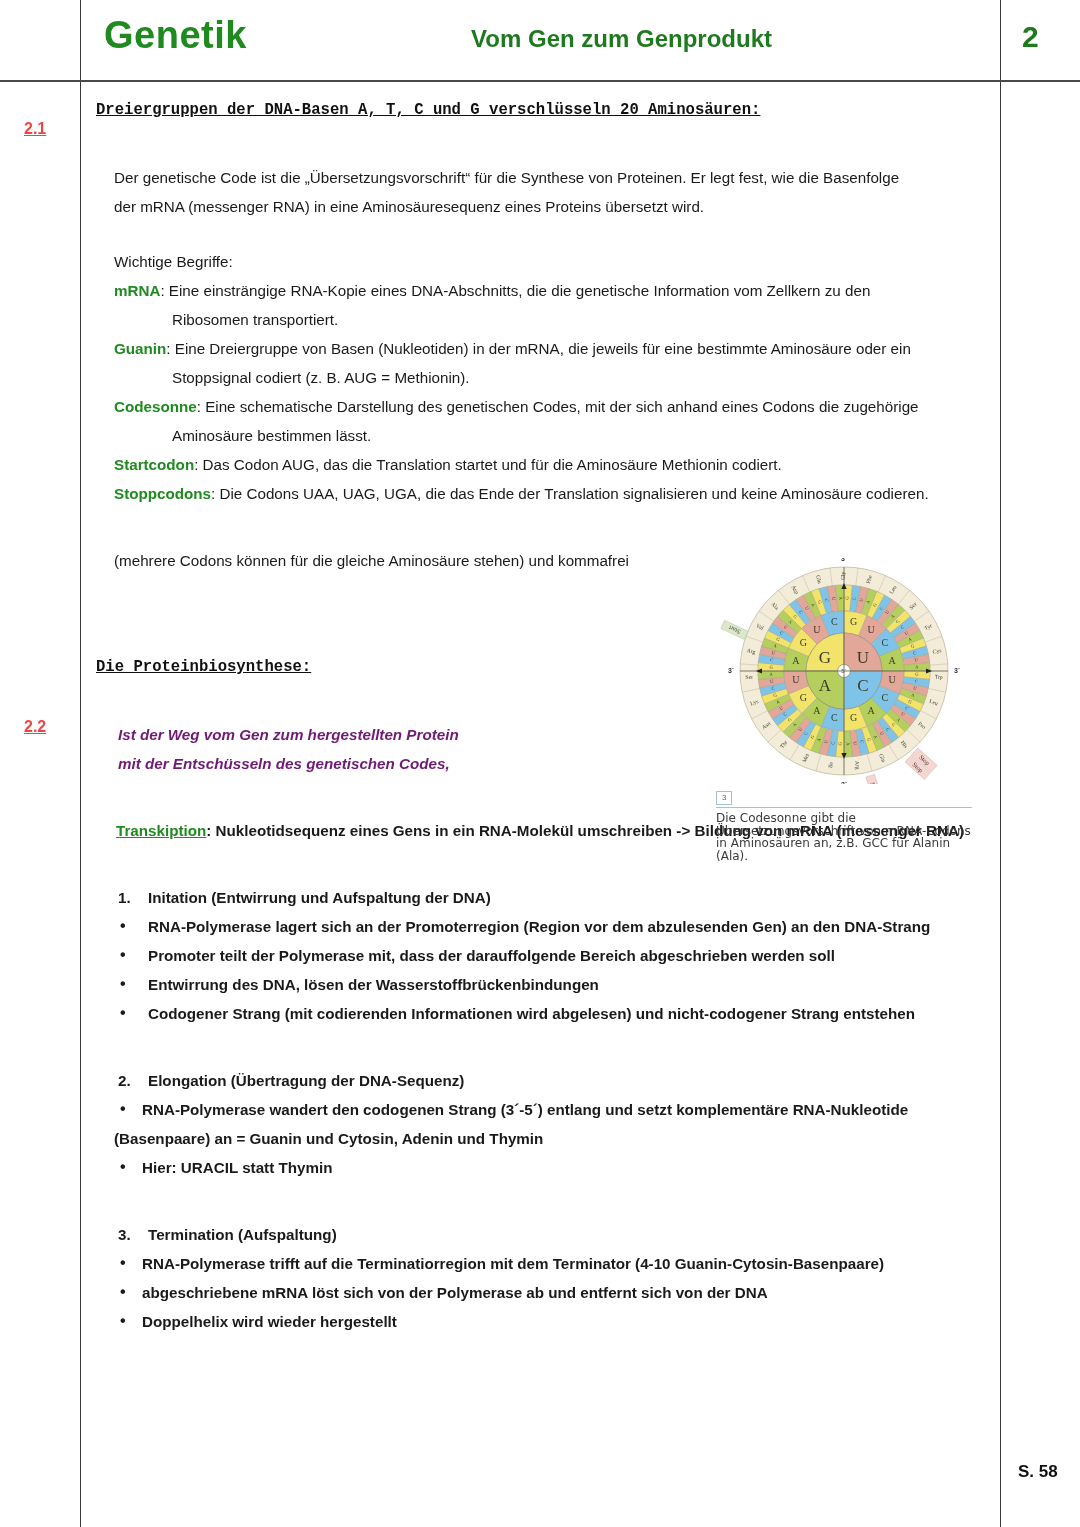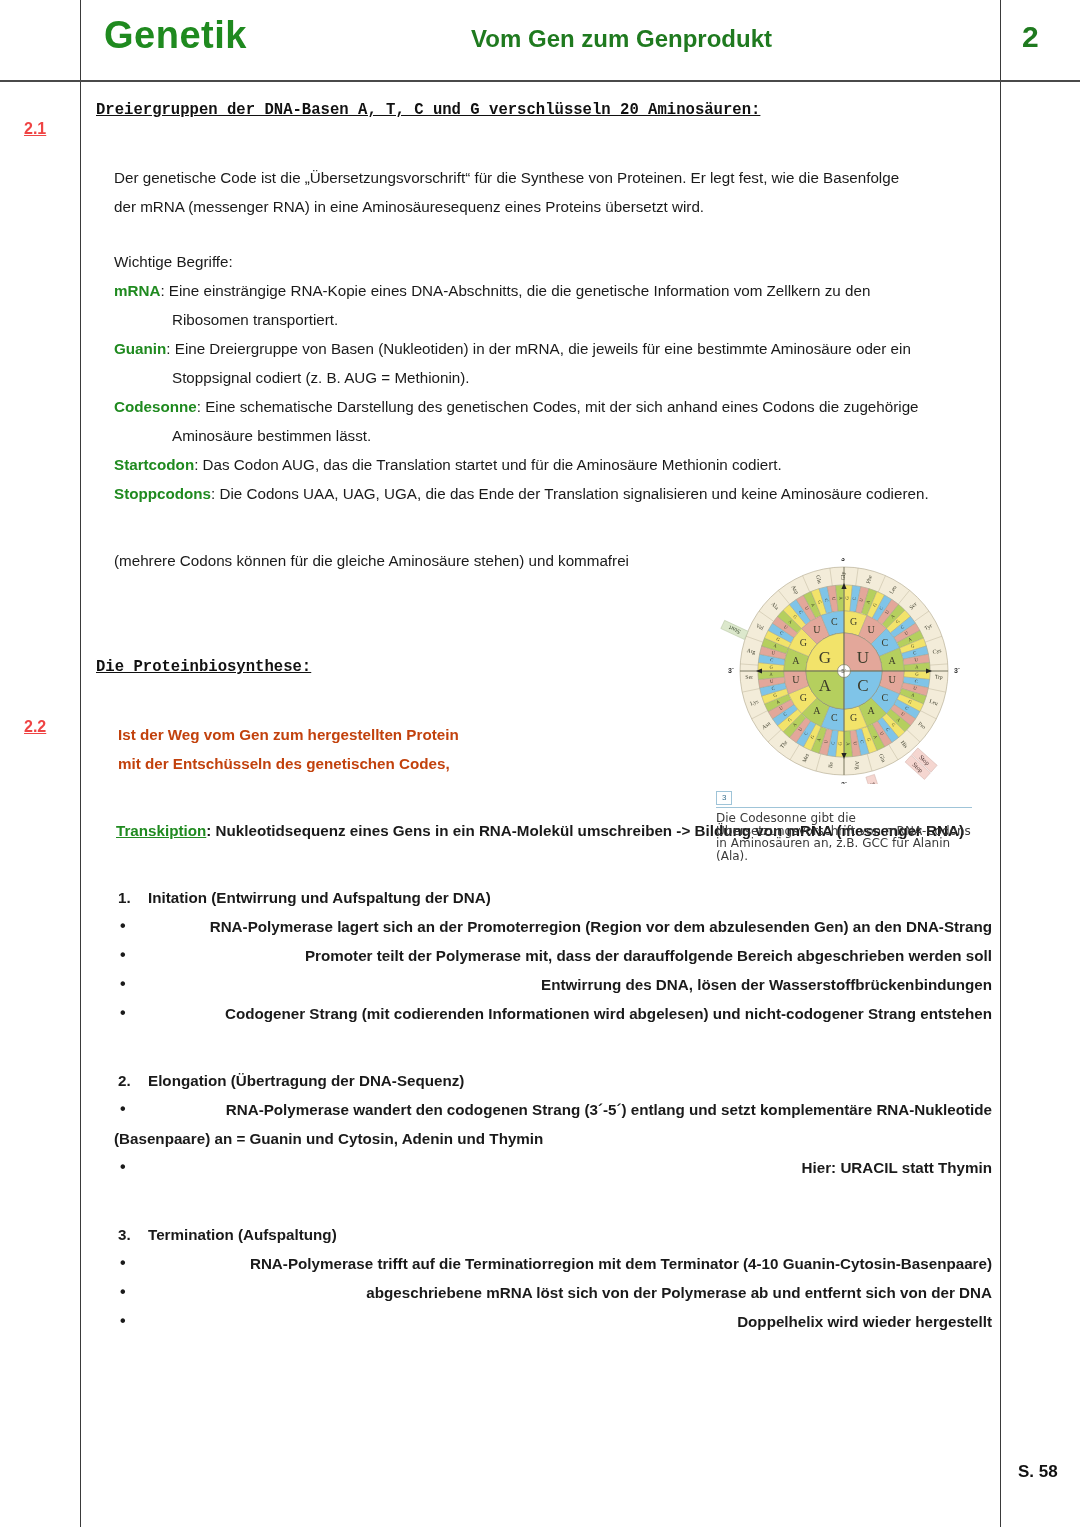--- a/index.html
+++ b/index.html
@@ -106,23 +106,24 @@
   .deflist { padding-left: 18px; }
   .defrow {
     display: block;
     text-indent: 0;
     padding-left: 58px;
     margin: 0;
   }
   .defrow > .term-lead { margin-left: -58px; }
 
   .green-block {
-    color: #c2410c;
+    color: #701a75;
     font-weight: bold;
     padding-left: 22px;
+    font-style: italic;
   }
 
   .underline-green {
     color: #1f8a1f;
     font-weight: bold;
     text-decoration: underline;
   }
 
   .trans-line { padding-left: 20px; font-weight: bold; }
   .step-num {
@@ -133,21 +134,20 @@
   .step-num .num {
     position: absolute;
     left: 22px;
   }
   .step-num .txt { padding-left: 30px; display: block; }
 
   .bullet {
     position: relative;
     padding-left: 52px;
     font-weight: bold;
-    text-align: right;
   }
   .bullet::before {
     content: "\2022";
     position: absolute;
     left: 24px;
     top: -1px;
     font-size: 16px;
   }
   .bullet.tight { padding-left: 46px; }
   .bullet-cont {

